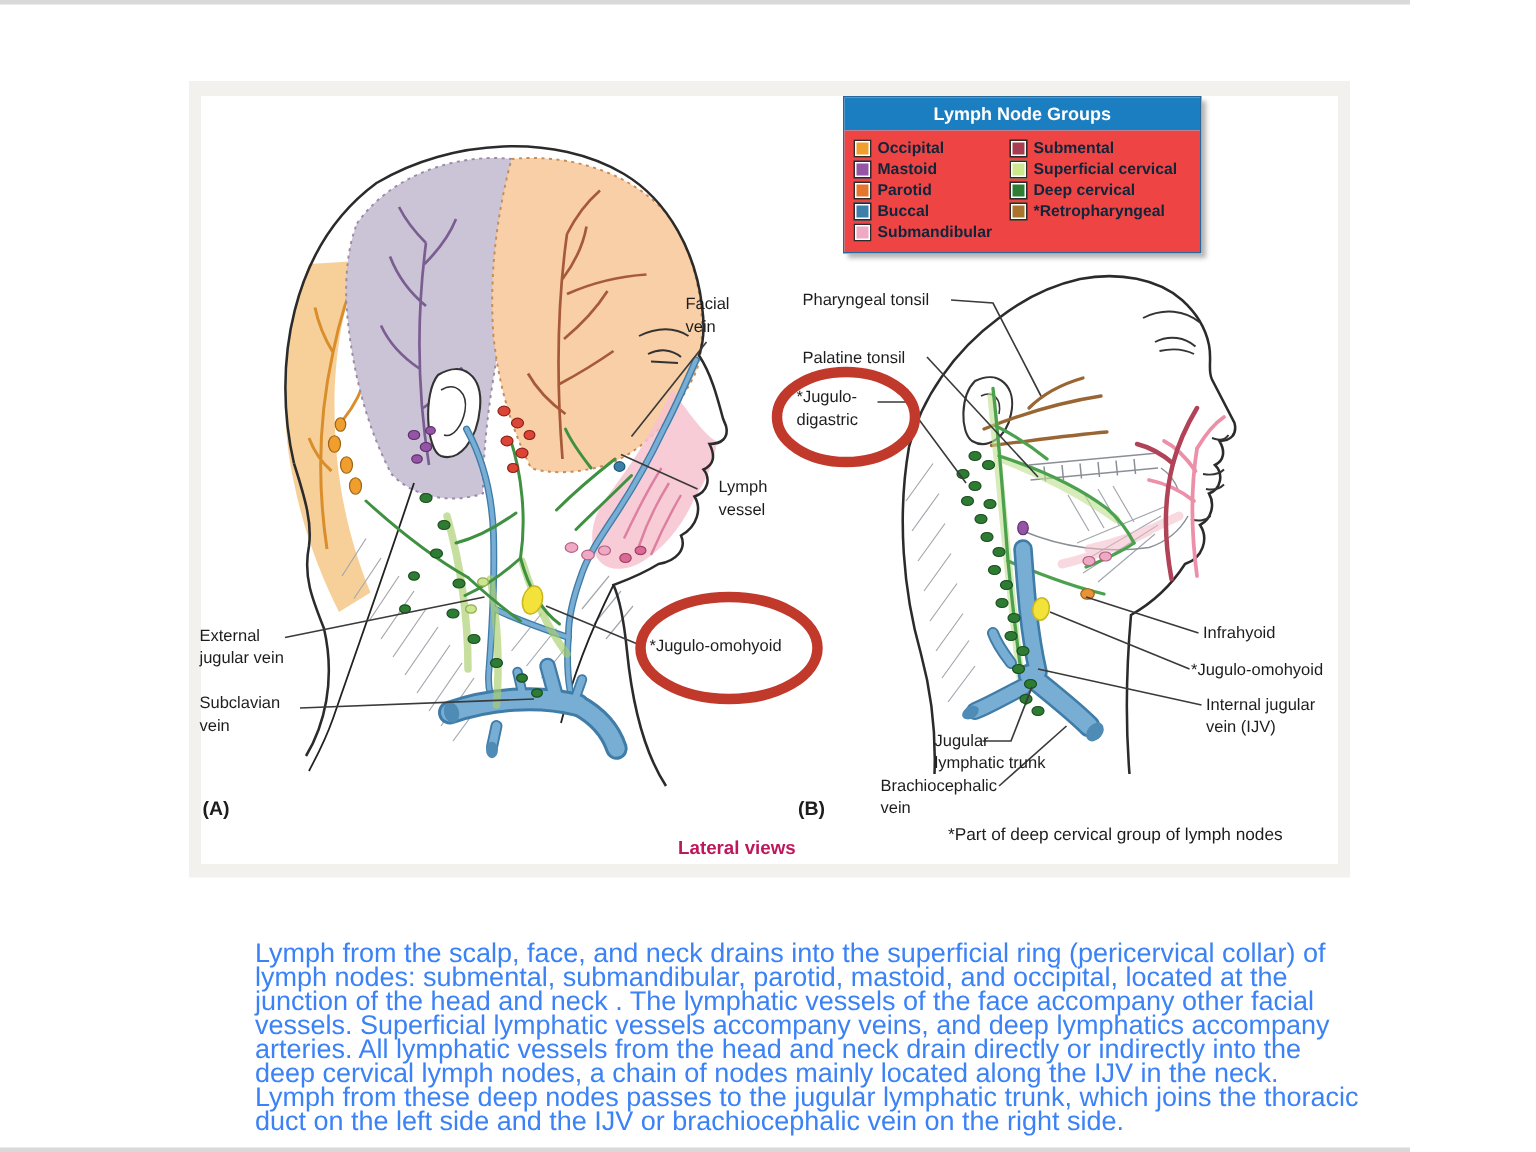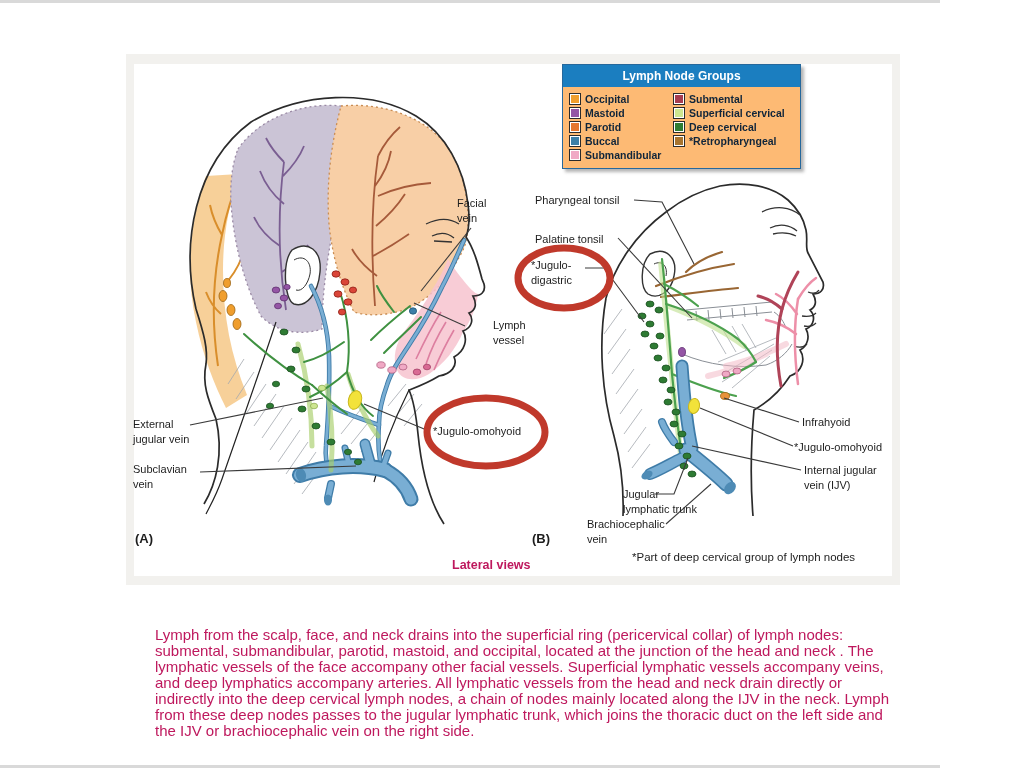--- a/index.html
+++ b/index.html
@@ -12,30 +12,30 @@
   .art{position:absolute;left:0;top:0;width:774px;height:531px;}
   .flabel{position:absolute;font-size:11px;line-height:15px;color:#1d1d1d;white-space:nowrap;}
   .pletter{position:absolute;font-size:13px;font-weight:bold;color:#1d1d1d;}
   .footnote{position:absolute;font-size:11.5px;color:#1d1d1d;white-space:nowrap;}
   .views{position:absolute;font-size:12.5px;font-weight:bold;color:#be185d;white-space:nowrap;}
   
   .legend{position:absolute;left:436px;top:10px;width:237px;border:1px solid #26689c;
           box-shadow:3px 3px 3px rgba(90,90,90,.45);}
   .legend-header{background:#1b7ec0;color:#ffffff;font-size:12px;font-weight:bold;
                  text-align:center;padding:4px 0;}
-  .legend-body{background:#fdba74;display:flex;padding:5px 4px 6px 6px;}
+  .legend-body{background:#ef4444;display:flex;padding:5px 4px 6px 6px;}
   .legend-col{display:flex;flex-direction:column;}
   .legend-col.c1{width:104px;}
   .legend-col.c2{flex:1;}
   .legend-row{display:flex;align-items:center;margin:1px 0;}
   .swatch{width:10px;height:10px;border:1px solid #2b2b2b;box-shadow:inset 0 0 0 1px #fff;
           margin-right:4px;flex:none;}
   .legend-row span{font-size:10.5px;font-weight:bold;color:#10253a;white-space:nowrap;}
-  .caption{position:absolute;left:155px;top:627px;width:740px;font-size:15px;
-           line-height:16px;color:#be185d;}
+  .caption{position:absolute;left:170px;top:627px;width:740px;font-size:18px;
+           line-height:16px;color:#3b82f6;}
 </style>
 </head>
 <body>
 
 <div class="slide">
   <div class="edge top"></div>
   <div class="edge bottom"></div>
 
   <div class="panel">
     <div class="canvas"></div>
@@ -332,21 +332,21 @@
               <span>*Retropharyngeal</span>
             </div>
         </div>
       </div>
     </div>
 
     <div class="flabel" style="left:331px;top:142px;">
       <div>Facial</div>
       <div>vein</div>
     </div>
-    <div class="flabel" style="left:351px;top:264px;padding-left:16px;">
+    <div class="flabel" style="left:337px;top:264px;padding-left:16px;">
       <div>Lymph</div>
       <div>vessel</div>
     </div>
     <div class="flabel" style="left:7px;top:363px;">
       <div>External</div>
       <div>jugular vein</div>
     </div>
     <div class="flabel" style="left:7px;top:408px;">
       <div>Subclavian</div>
       <div>vein</div>

